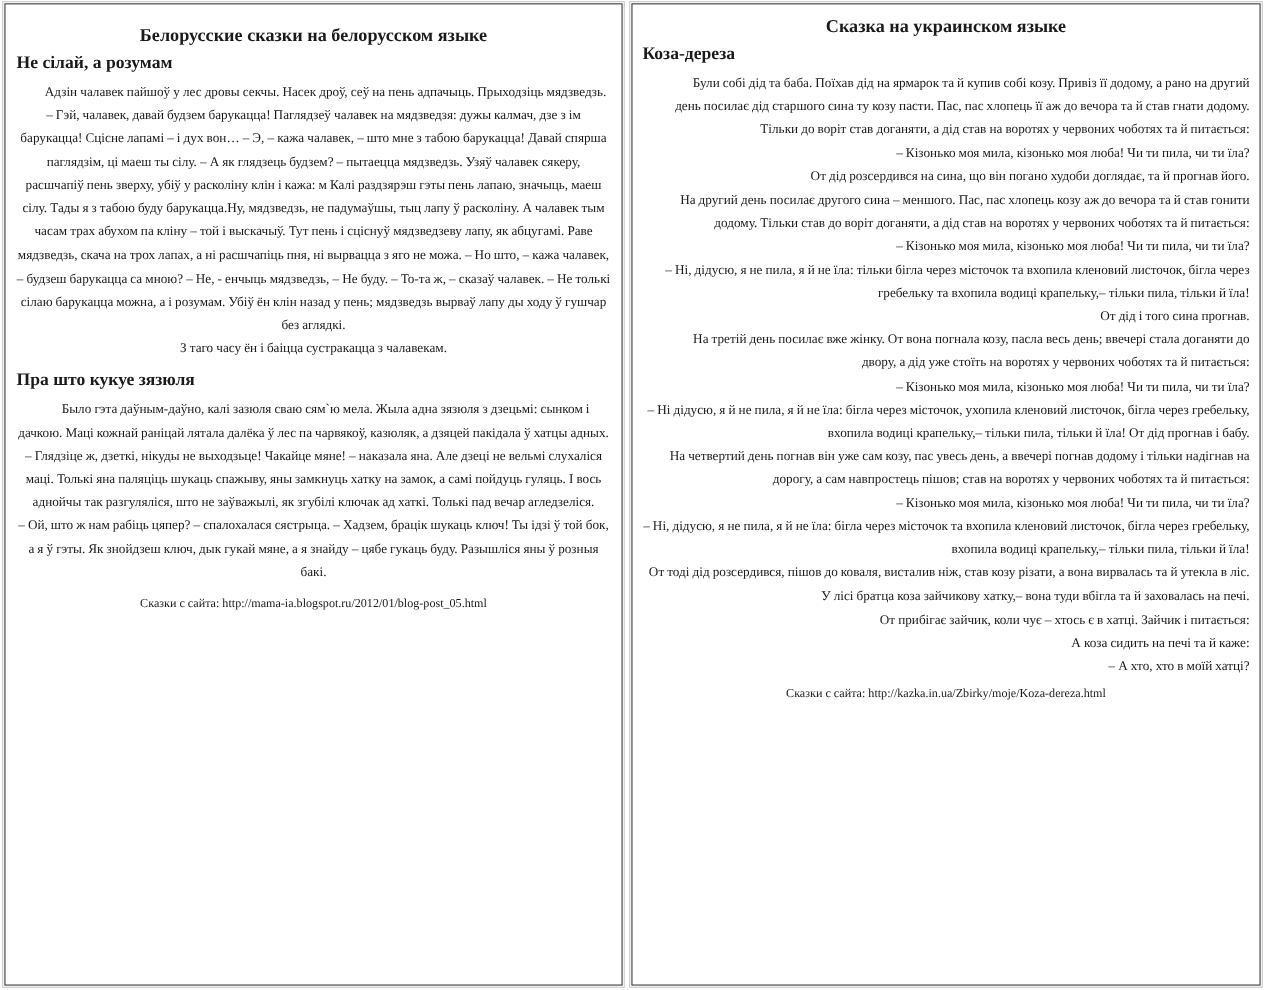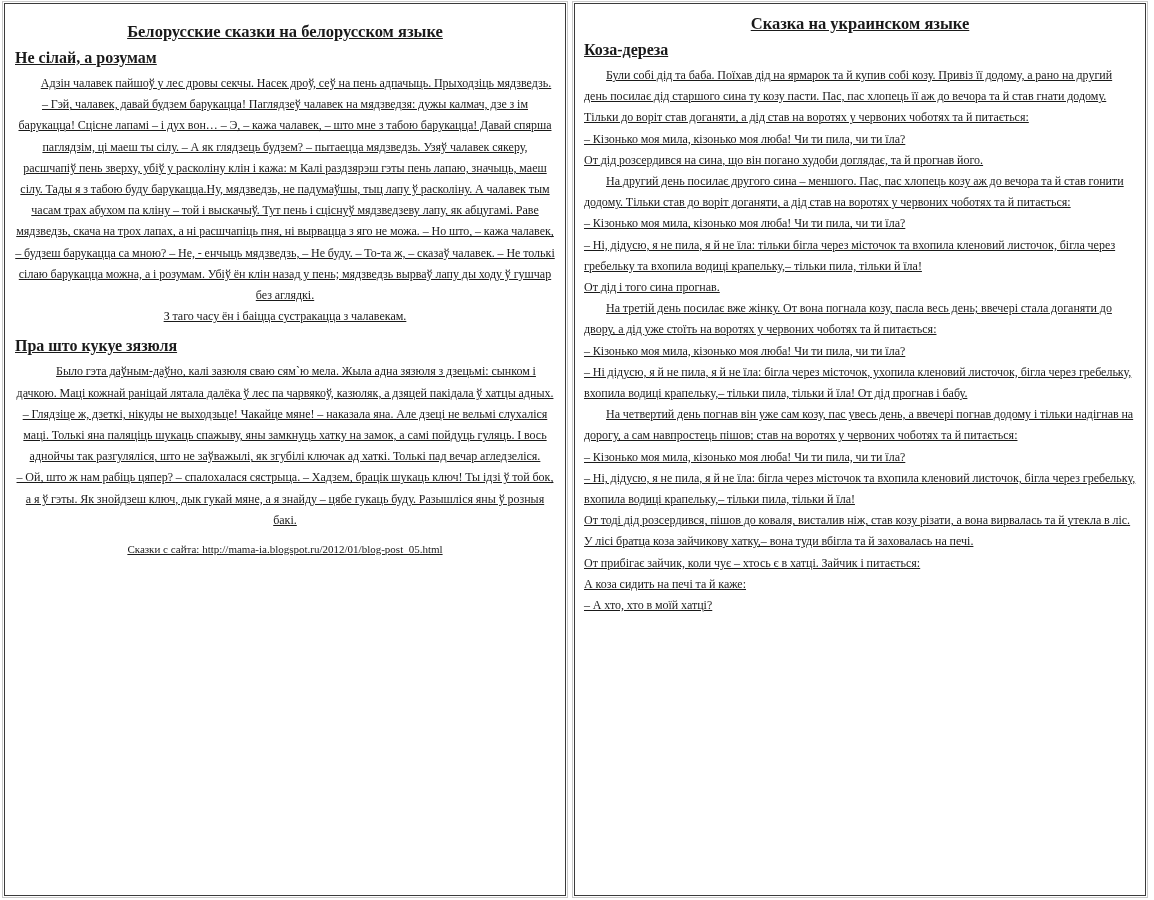--- a/index.html
+++ b/index.html
@@ -26,21 +26,20 @@
   }
 
   
   .col {
     box-sizing: border-box;
     border: 1px solid #3a3a3a;
     outline: 1px solid #c9c9c9;
     outline-offset: 1px;
     background: #ffffff;
     overflow: hidden;
-    text-decoration: underline;
   }
 
   .col-left {
     width: 562px;
     margin: 3px 0 4px 4px;
     padding: 6px 10px 6px 10px;
   }
 
   .col-right {
     width: 572px;
@@ -90,21 +89,21 @@
     text-align: center;
     margin: 0;
     padding: 0;
   }
 
   .left-body p.body-text {
     text-align: center;
   }
 
   .right-body p.body-text {
-    text-align: left;
+    text-align: right;
   }
 </style>
 </head>
 <body>
 
 <div class="page">
 
   <div class="col col-left">
     <div class="spacer-md"></div>
 
@@ -160,16 +159,17 @@
       <p class="body-text first-para">На четвертий день погнав він уже сам козу, пас увесь день, а ввечері погнав додому і тільки надігнав на дорогу, а сам навпростець пішов; став на воротях у червоних чоботях та й питається:</p>
       <p class="body-text">– Кізонько моя мила, кізонько моя люба! Чи ти пила, чи ти їла?</p>
       <p class="body-text">– Ні, дідусю, я не пила, я й не їла: бігла через місточок та вхопила кленовий листочок, бігла через гребельку, вхопила водиці крапельку,– тільки пила, тільки й їла!</p>
       <p class="body-text">От тоді дід розсердився, пішов до коваля, висталив ніж, став козу різати, а вона вирвалась та й утекла в ліс. У лісі братца коза зайчикову хатку,– вона туди вбігла та й заховалась на печі.</p>
       <p class="body-text">От прибігає зайчик, коли чує – хтось є в хатці. Зайчик і питається:</p>
       <p class="body-text">А коза сидить на печі та й каже:</p>
       <p class="body-text">– А хто, хто в моїй хатці?</p>
 
       <div class="spacer-xs"></div>
 
+      <p class="footer-note">Сказки с сайта: http://kazka.in.ua/Zbirky/moje/Koza-dereza.html</p>
     </div>
   </div>
 
 </div>
 
 </body></html>

